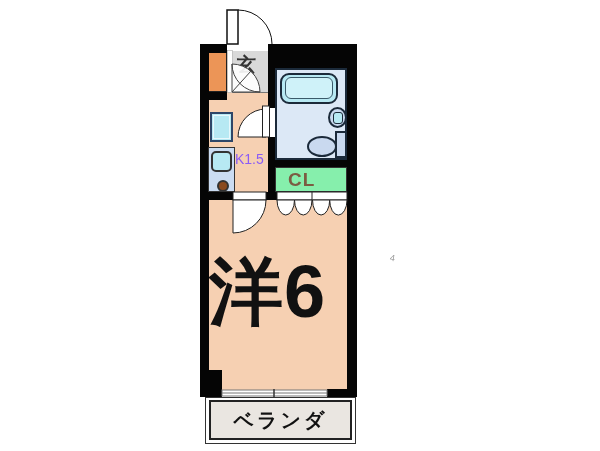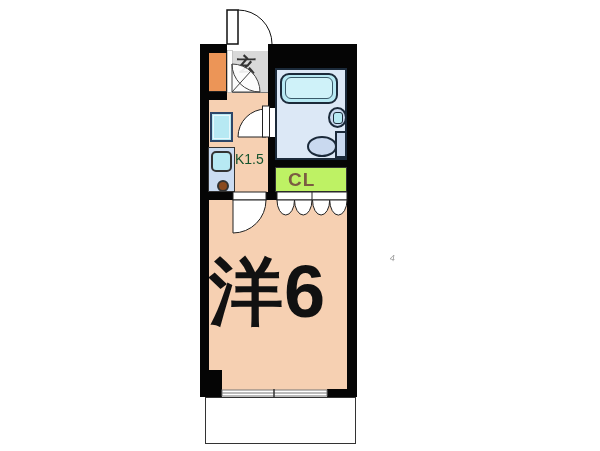--- a/index.html
+++ b/index.html
@@ -17,30 +17,30 @@
   .shoe-cabinet{left:207px;top:52px;width:20px;height:40px;background:#ec9557;border:1px solid #222;}
   
   .bathroom{left:275px;top:68px;width:72px;height:92px;background:#dce8f6;border:2px solid #1b2a3a;}
   .bathtub{left:280px;top:73px;width:58px;height:31px;background:#b7e9f3;border:2px solid #1b2a3a;border-radius:9px;}
   .bathtub-inner{left:285px;top:77px;width:48px;height:22px;background:#cff2f9;border:1px solid #3a5a6a;border-radius:6px;}
   .washbasin{left:328px;top:107px;width:19px;height:21px;background:#c9d9ef;border:2px solid #1b2a3a;border-radius:50%;}
   .washbasin-bowl{left:333px;top:112px;width:10px;height:12px;background:#b7e9f3;border:1px solid #1b2a3a;border-radius:3px;}
   .toilet-bowl{left:307px;top:136px;width:30px;height:21px;background:#c9d9ef;border:2px solid #1b2a3a;border-radius:50%;}
   .toilet-tank{left:335px;top:131px;width:12px;height:27px;background:#c9d9ef;border:2px solid #1b2a3a;}
   
-  .closet{left:275px;top:167px;width:72px;height:25px;background:#bef264;border:1px solid #333;
+  .closet{left:275px;top:167px;width:72px;height:25px;background:#86efac;border:1px solid #333;
           display:flex;align-items:center;}
   .closet-label{font-size:19px;font-weight:bold;color:#7b5c42;margin-left:12px;letter-spacing:1px;}
   
   .kitchen-window{left:210px;top:112px;width:23px;height:30px;background:#b7e9f3;border:2px solid #2e4668;}
   .kitchen-window-inner{left:213px;top:115px;width:17px;height:24px;border:1px solid #e8f8fc;}
   .counter{left:208px;top:147px;width:27px;height:45px;background:#cbdcf2;border:1px solid #333;}
   .kitchen-sink{left:211px;top:151px;width:21px;height:21px;background:#b7e9f3;border:2px solid #333;border-radius:5px;}
   .burner{left:217px;top:180px;width:12px;height:12px;background:#8a4a1f;border:2px solid #333;border-radius:50%;}
-  .kitchen-label{left:235px;top:151px;font-size:14px;color:#14532d;}
+  .kitchen-label{left:235px;top:151px;font-size:14px;color:#8b5cf6;}
   
   .balcony-outer{left:205px;top:397px;width:151px;height:47px;background:#fff;border:1px solid #333;}
   .balcony-inner{left:209px;top:400px;width:143px;height:40px;background:#eae6e1;border:2px solid #222;
                  display:flex;align-items:center;justify-content:center;}
   .balcony-label{font-size:20px;font-weight:bold;color:#111;letter-spacing:3px;}
   .stray{left:390px;top:253px;font-size:9px;color:#999;transform:rotate(10deg);}
   svg.overlay{position:absolute;left:0;top:0;pointer-events:none;}
 </style>
 </head>
 <body>
@@ -84,20 +84,23 @@
   <div class="abs kitchen-window"></div>
   <div class="abs kitchen-window-inner"></div>
   <div class="abs counter"></div>
   <div class="abs kitchen-sink"></div>
   <div class="abs burner"></div>
   <div class="abs kitchen-label">K1.5</div>
 
   <div class="abs genkan-label">玄</div>
 
   <div class="abs balcony-outer"></div>
+  <div class="abs balcony-inner">
+    <span class="balcony-label">ベランダ</span>
+  </div>
 
   <div class="abs stray">4</div>
 
   <svg class="overlay" width="600" height="451" viewBox="0 0 600 451">
 
     <g>
       <rect x="227" y="10" width="11" height="34" fill="#ffffff" stroke="#111" stroke-width="1.5"></rect>
       <path d="M 238 10 A 34 34 0 0 1 272 44" fill="none" stroke="#111" stroke-width="1"></path>
       <rect x="227.5" y="50.5" width="5" height="42" fill="#ffffff" stroke="#999" stroke-width="0.5"></rect>
     </g>

